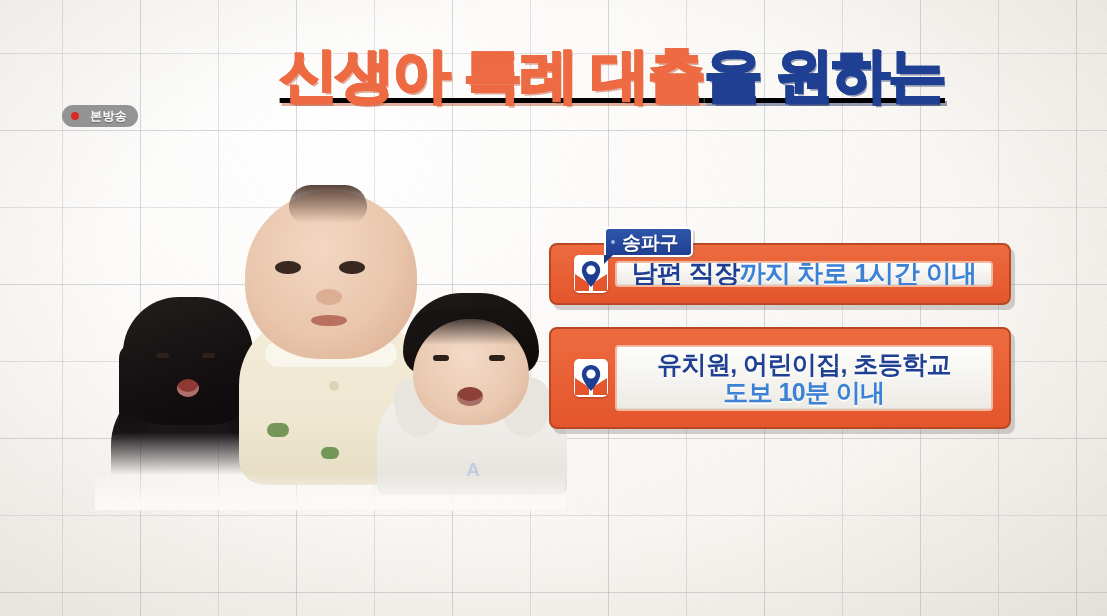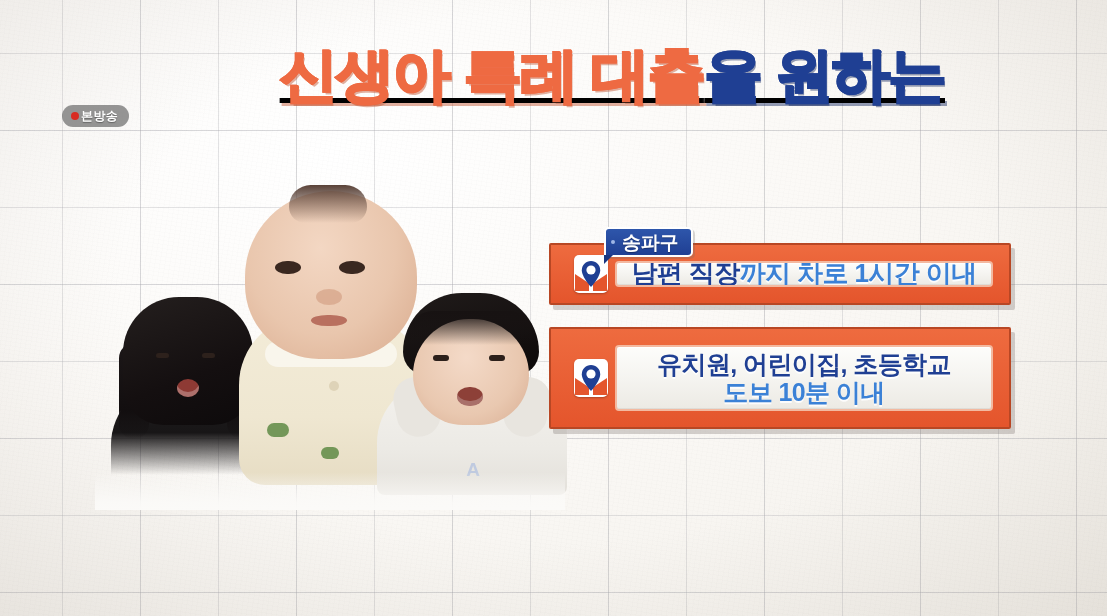--- a/index.html
+++ b/index.html
@@ -57,21 +57,21 @@
 
   
   #live-badge {
     position: absolute;
     left: 62px;
     top: 105px;
     height: 22px;
     padding: 0 11px 0 9px;
     display: flex;
     align-items: center;
-    gap: 2px;
+    gap: 11px;
     background: rgba(110,110,110,0.72);
     border-radius: 11px;
   }
   #live-badge .dot {
     width: 8px;
     height: 8px;
     border-radius: 50%;
     background: #d82b22;
     flex: none;
   }
@@ -242,21 +242,21 @@
 
   
   #cards { position: absolute; left: 549px; top: 243px; width: 462px; }
 
   .card {
     position: relative;
     display: flex;
     align-items: stretch;
     background: linear-gradient(to bottom, #ee6b3f 0%, #e4552c 100%);
     border: 2px solid #b84724;
-    border-radius: 2px;
+    border-radius: 8px;
     box-shadow: 4px 5px 0 rgba(120,110,105,.30);
     padding: 16px;
     box-sizing: border-box;
   }
   .card + .card { margin-top: 20px; }
 
   #card-1 { height: 62px; }
   #card-2 { height: 102px; margin-top: 22px; }
   #card-3 { height: 62px; margin-top: 24px; }
 

